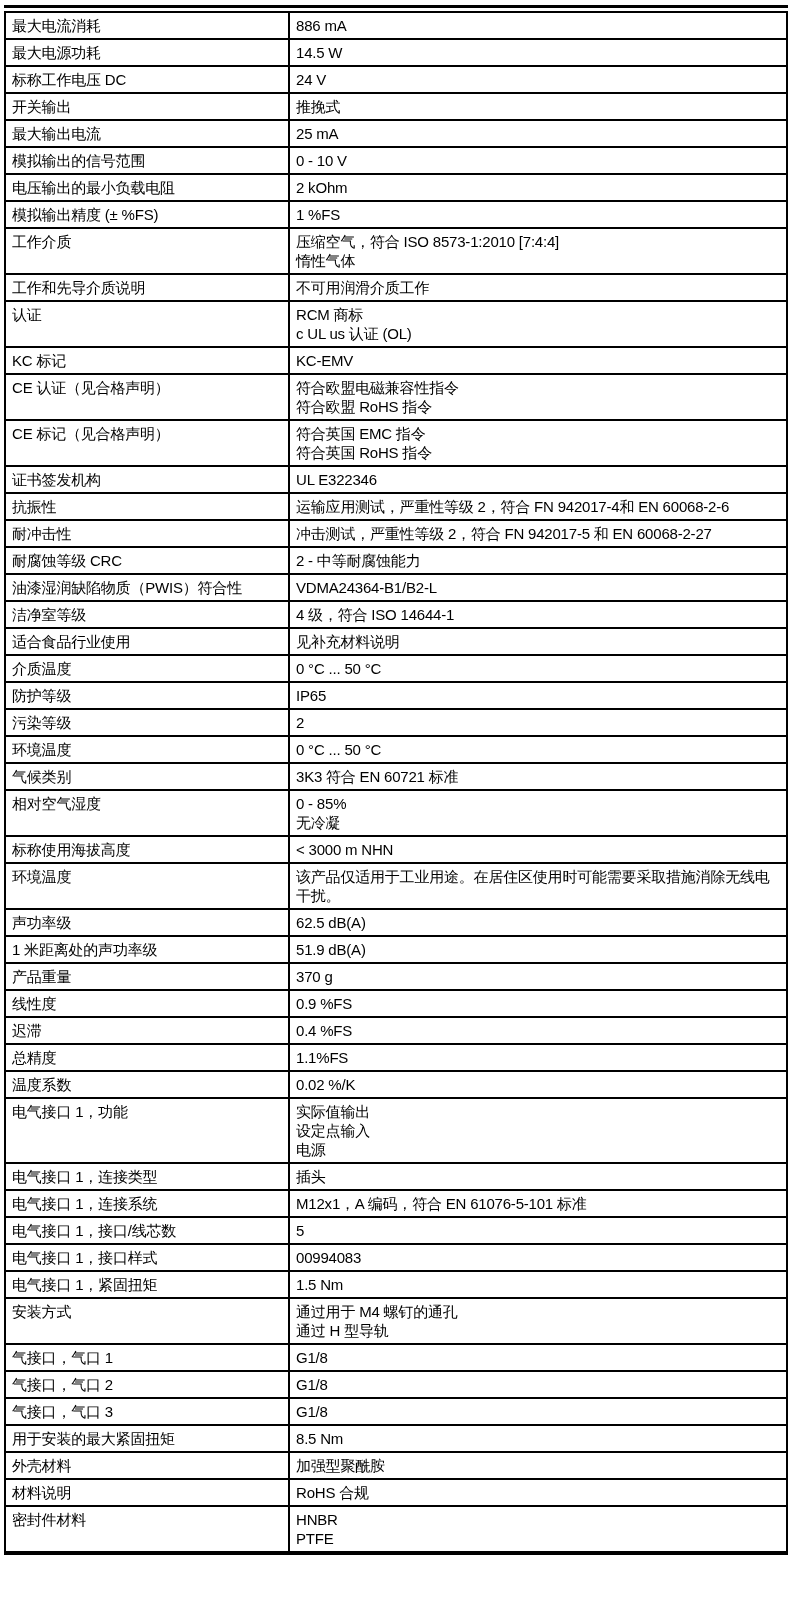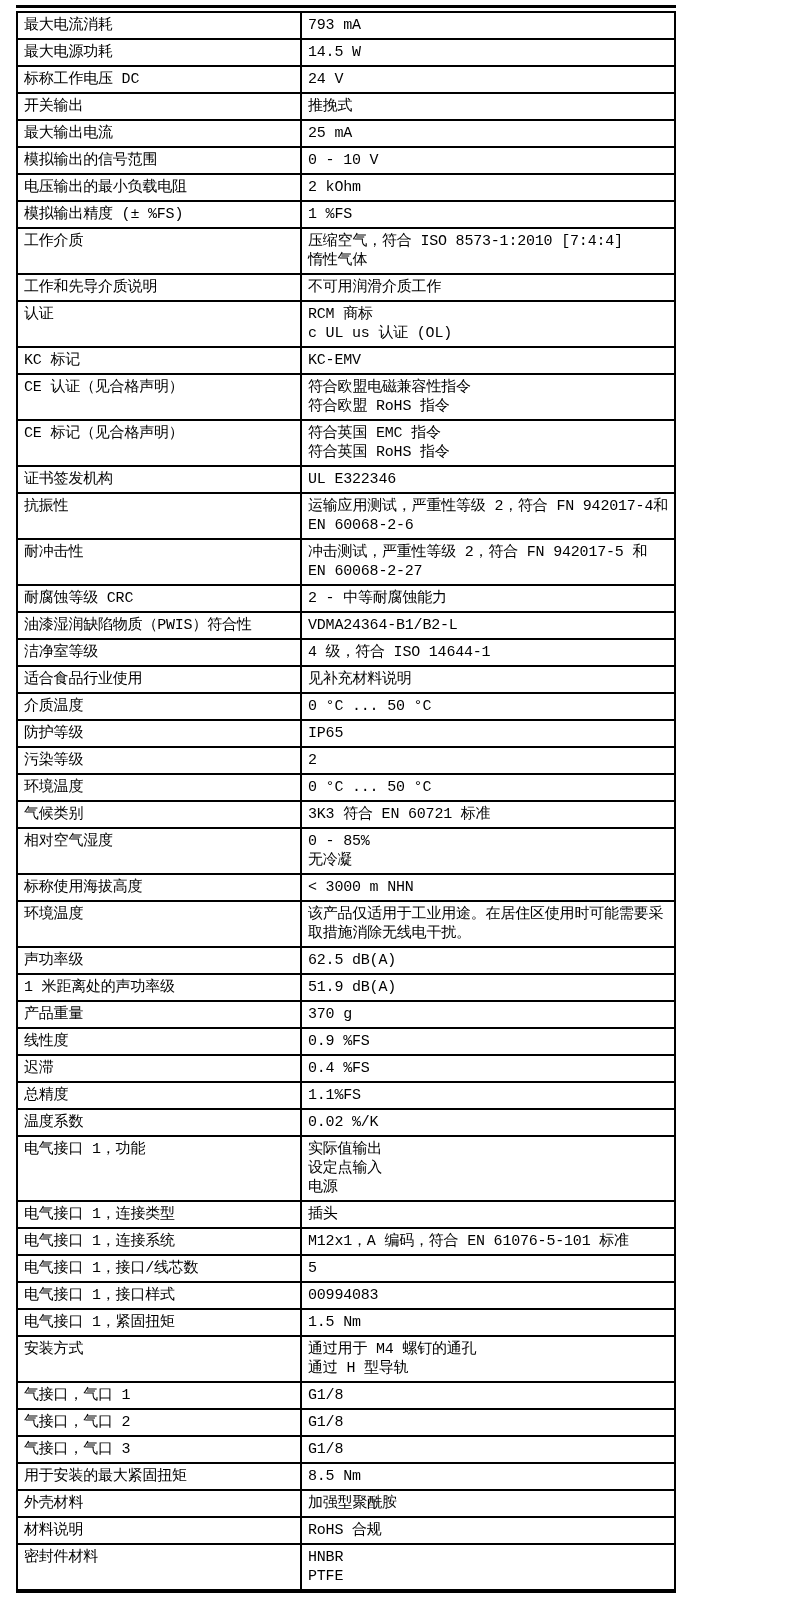--- a/index.html
+++ b/index.html
@@ -6,24 +6,23 @@
     margin: 0;
     padding: 0;
     width: 800px;
     height: 1618px;
     background: #ffffff;
     overflow: hidden;
     font-family: "Liberation Sans", sans-serif;
   }
   .sheet {
     position: absolute;
-    left: 16px;
+    left: 4px;
     top: 5px;
-    width: 660px;
-    font-family: Liberation Mono, monospace;
+    width: 784px;
   }
   .top-rule {
     height: 3px;
     background: #000;
     margin-bottom: 3px;
   }
   table.spec {
     width: 100%;
     border-collapse: collapse;
     table-layout: fixed;
@@ -52,21 +51,21 @@
 <div class="sheet">
   <div class="top-rule"></div>
   <table class="spec">
     <colgroup>
       <col class="c-label">
       <col class="c-value">
     </colgroup>
     <tbody>
         <tr>
           <th>最大电流消耗</th>
-          <td>793 mA</td>
+          <td>886 mA</td>
         </tr>
         <tr>
           <th>最大电源功耗</th>
           <td>14.5 W</td>
         </tr>
         <tr>
           <th>标称工作电压 DC</th>
           <td>24 V</td>
         </tr>
         <tr>

